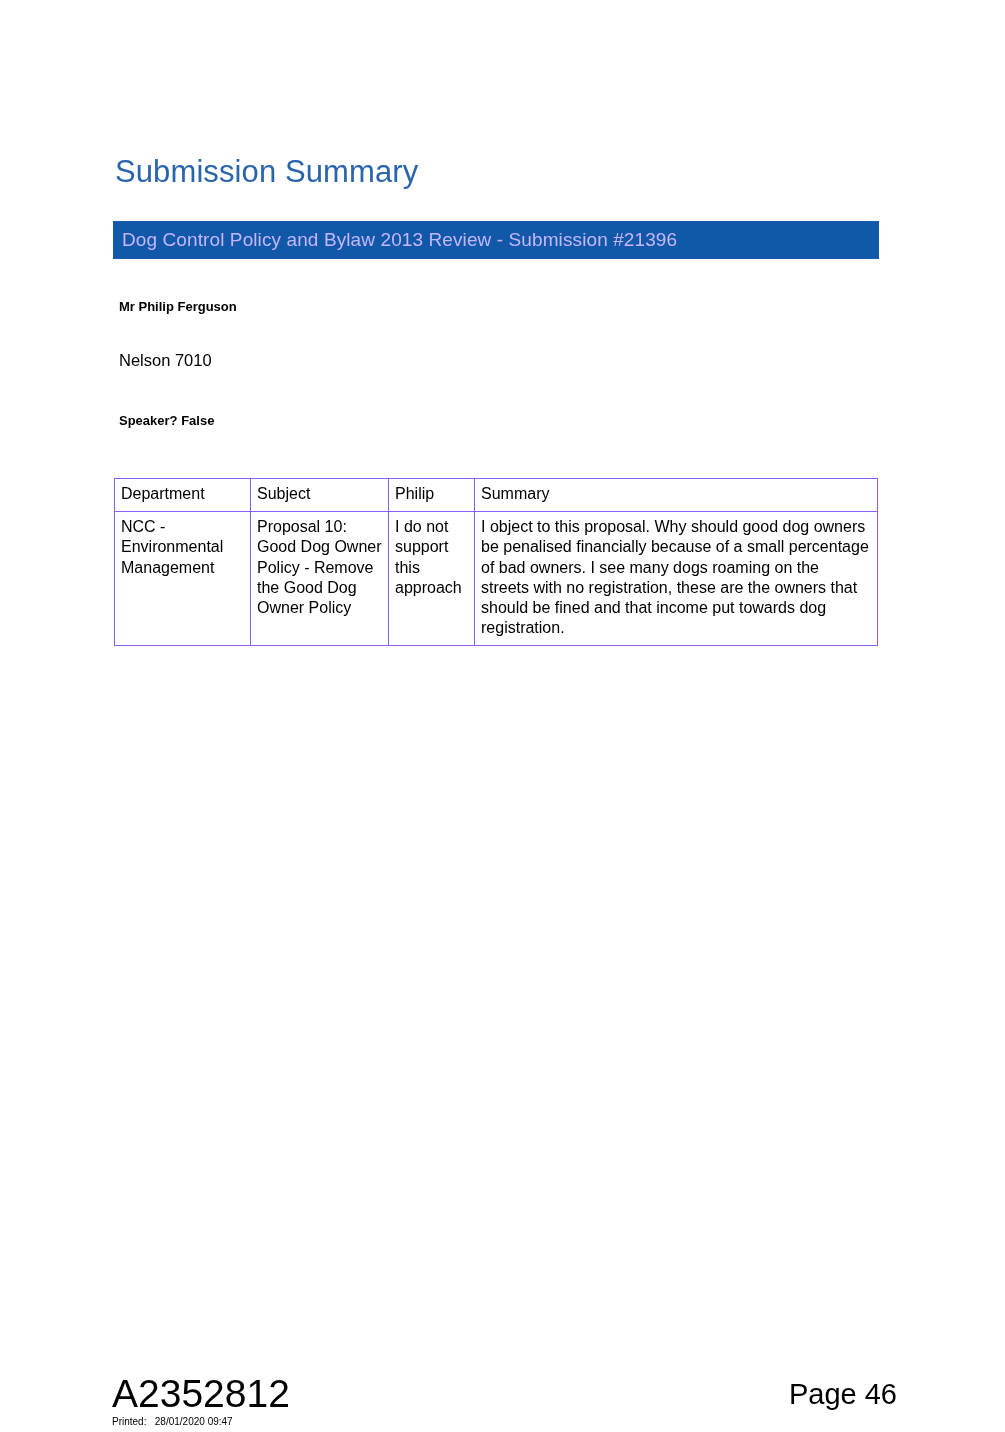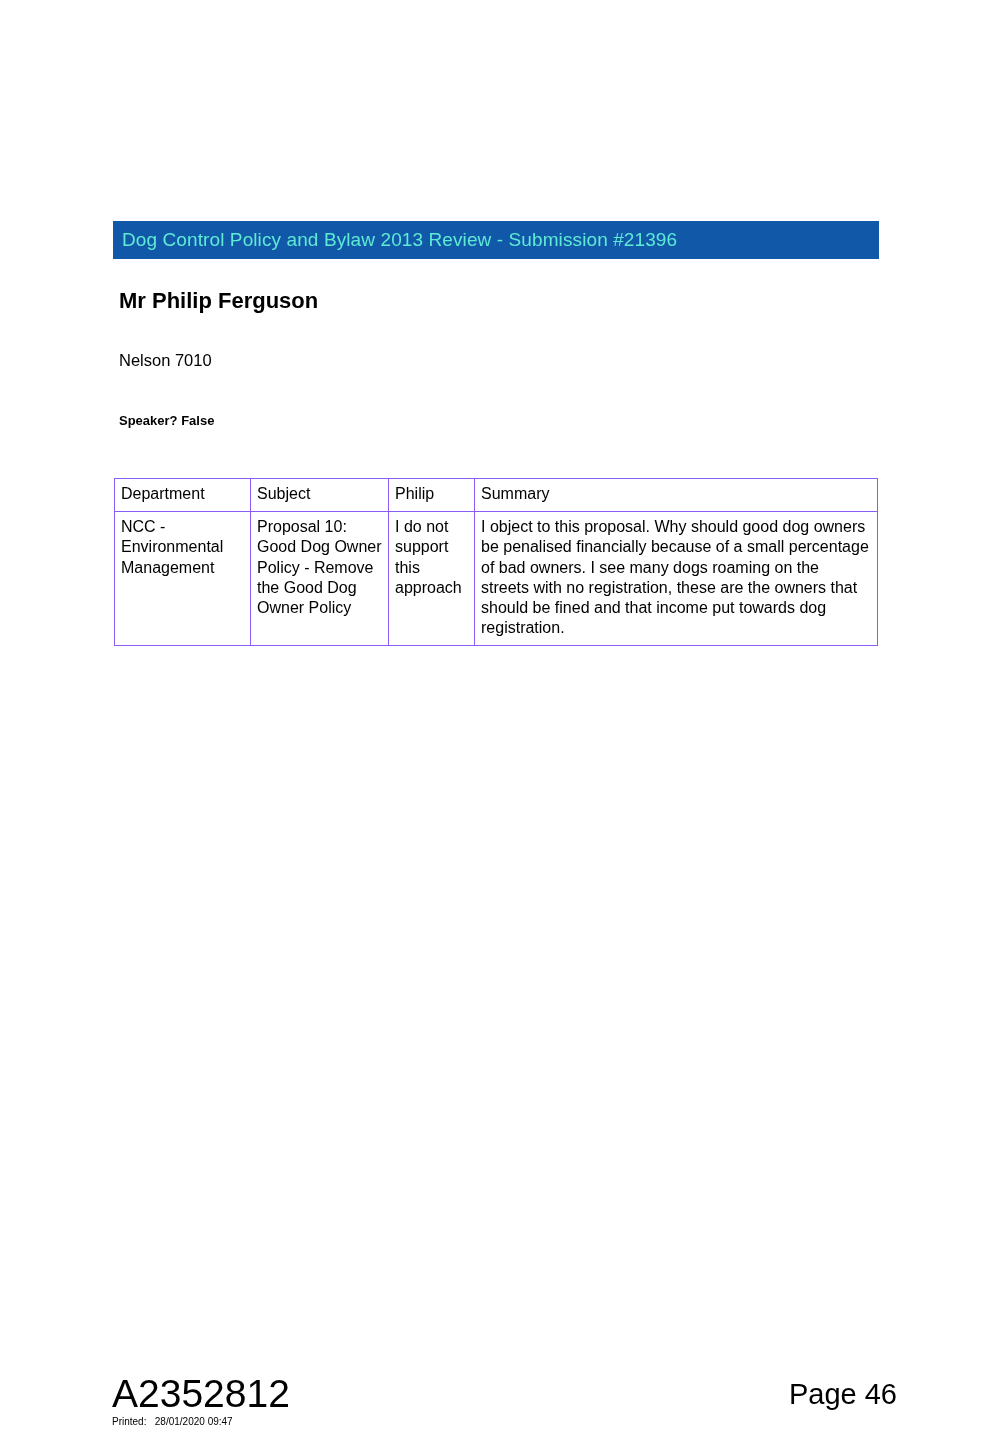--- a/index.html
+++ b/index.html
@@ -44,31 +44,31 @@
     background: #1159a8;
   }
   .banner-text {
     position: absolute;
     left: 9px;
     top: 50%;
     transform: translateY(-50%);
     font-size: 19px;
     line-height: 22px;
     font-weight: 400;
-    color: #5eead4;
+    color: #c4b5fd;
     letter-spacing: 0.1px;
     white-space: nowrap;
   }
 
   
   .submitter-name {
     position: absolute;
     left: 119px;
-    top: 290px;
-    font-size: 22px;
+    top: 296px;
+    font-size: 13px;
     line-height: 21px;
     font-weight: 700;
     white-space: nowrap;
   }
   .submitter-location {
     position: absolute;
     left: 119px;
     top: 350px;
     font-size: 16.5px;
     line-height: 21px;
@@ -144,20 +144,21 @@
     line-height: 19px;
     font-weight: 400;
     white-space: pre;
   }
 </style>
 </head>
 <body>
 
 <div class="page">
 
+  <div class="doc-title">Submission Summary</div>
 
   <div class="banner">
     <div class="banner-text">Dog Control Policy and Bylaw 2013 Review - Submission #21396</div>
   </div>
 
   <div class="submitter-name">Mr Philip Ferguson</div>
 
   <div class="submitter-location">Nelson 7010</div>
 
   <div class="submitter-speaker">Speaker? False</div>

